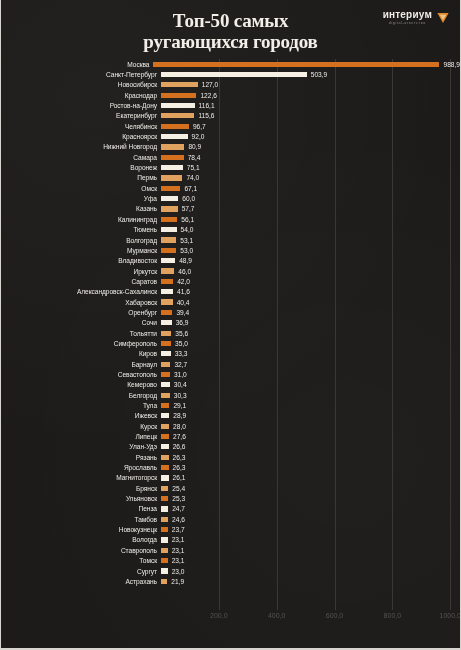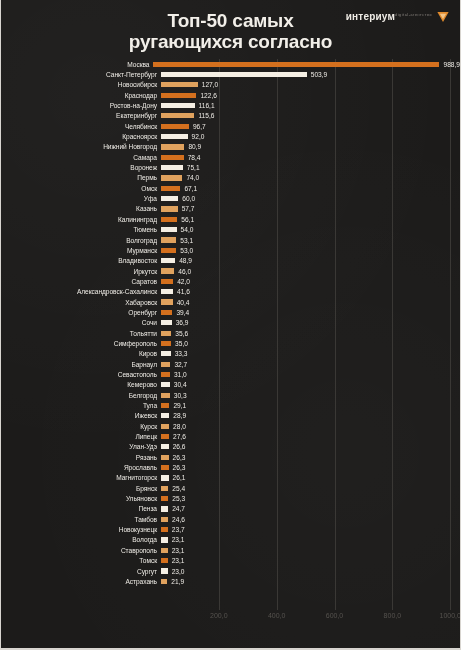--- a/index.html
+++ b/index.html
@@ -29,20 +29,21 @@
     pointer-events: none;
     z-index: 0;
   }
 
   
   .header {
     position: relative;
     z-index: 2;
     padding-top: 10px;
     text-align: center;
+    font-family: Liberation Serif, serif;
   }
   .title-line {
     color: #f2efe9;
     font-weight: bold;
     font-size: 19px;
     line-height: 21px;
     letter-spacing: -0.2px;
   }
   .subtitle {
     margin-top: 5px;
@@ -56,22 +57,22 @@
     position: absolute;
     top: 10px;
     right: 10px;
     z-index: 4;
     display: flex;
     align-items: center;
     gap: 4px;
   }
   .logo-text {
     display: flex;
-    flex-direction: row;
-    align-items: flex-start;
+    flex-direction: column;
+    align-items: center;
     line-height: 1;
   }
   .logo-name {
     color: #efece6;
     font-size: 10px;
     font-weight: bold;
     letter-spacing: 0.2px;
   }
   .logo-sub {
     color: #8d8883;
@@ -163,21 +164,21 @@
       <div class="logo-sub">digital-агентство</div>
     </div>
     <svg class="logo-mark" viewBox="0 0 20 20">
       <polygon points="2,3 18,3 10,17" fill="#e08a2c"></polygon>
       <polygon points="5.5,5.5 14.5,5.5 10,13" fill="#f0c58a"></polygon>
     </svg>
   </div>
 
   <div class="header">
     <div class="title-line">Топ-50 самых</div>
-    <div class="title-line">ругающихся согласно</div>
+    <div class="title-line">ругающихся городов</div>
   </div>
 
   <div class="chart">
     <div class="grid" id="grid">
         <div class="gridline" style="left: 217.843px;"></div>
         <div class="xtick" style="left: 217.843px;">200,0</div>
         <div class="gridline" style="left: 275.686px;"></div>
         <div class="xtick" style="left: 275.686px;">400,0</div>
         <div class="gridline" style="left: 333.529px;"></div>
         <div class="xtick" style="left: 333.529px;">600,0</div>

